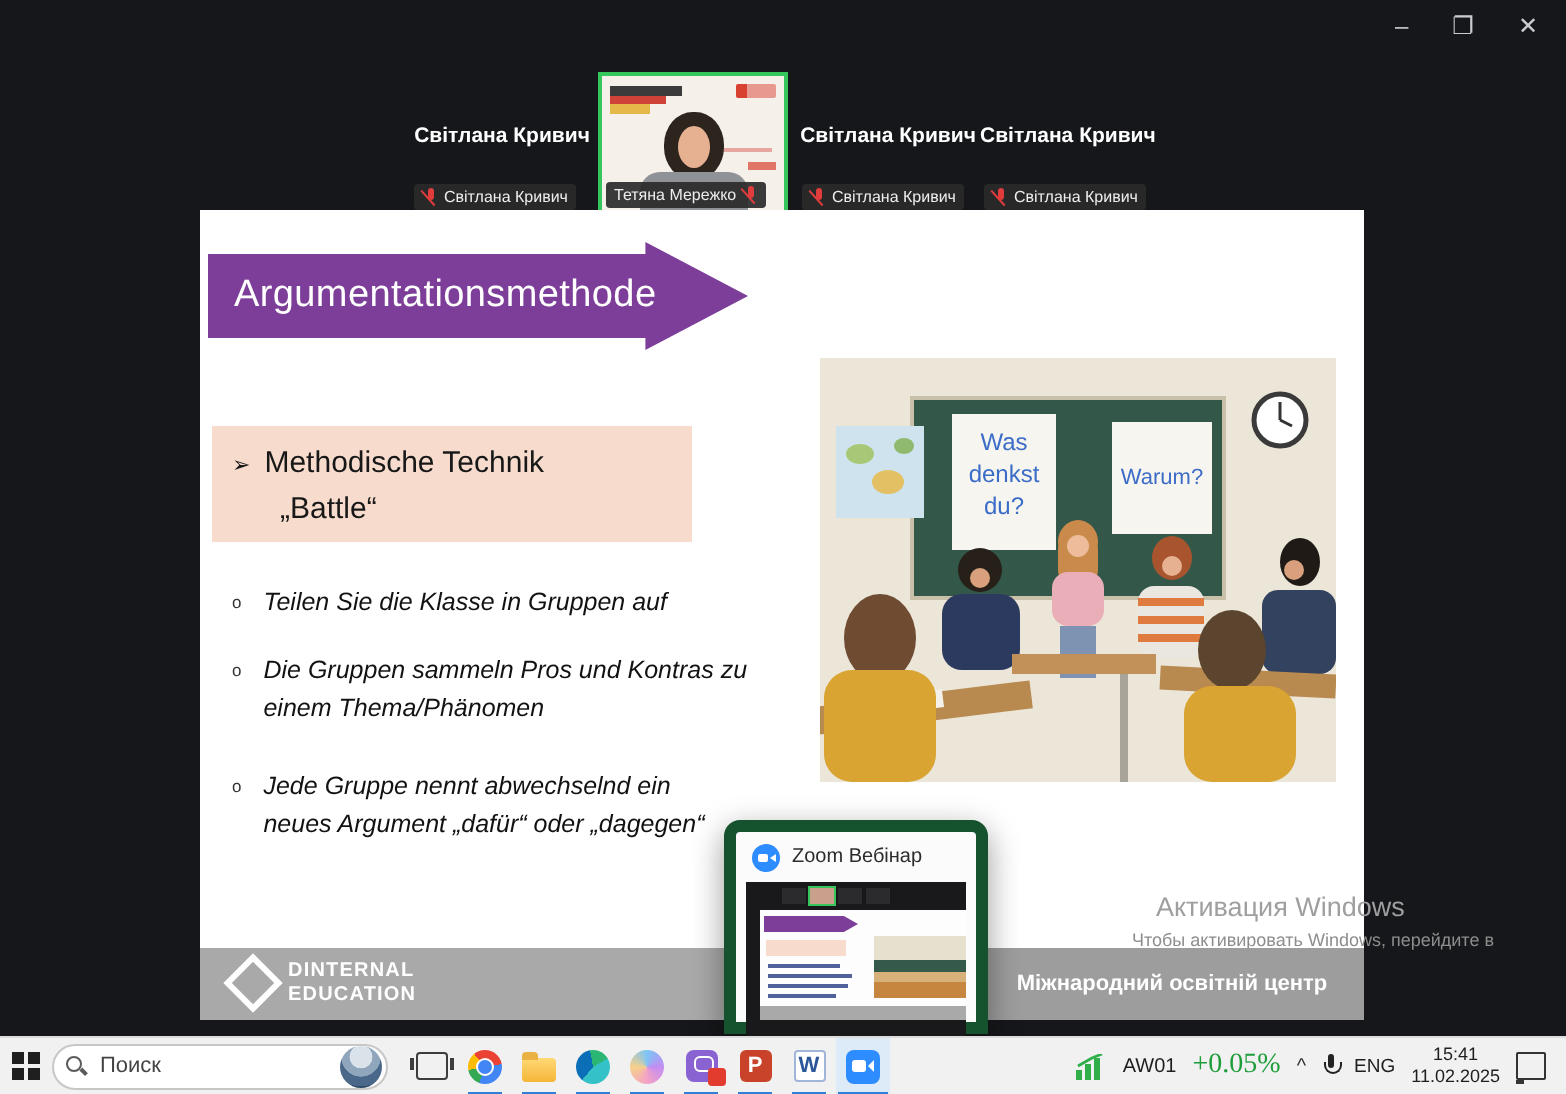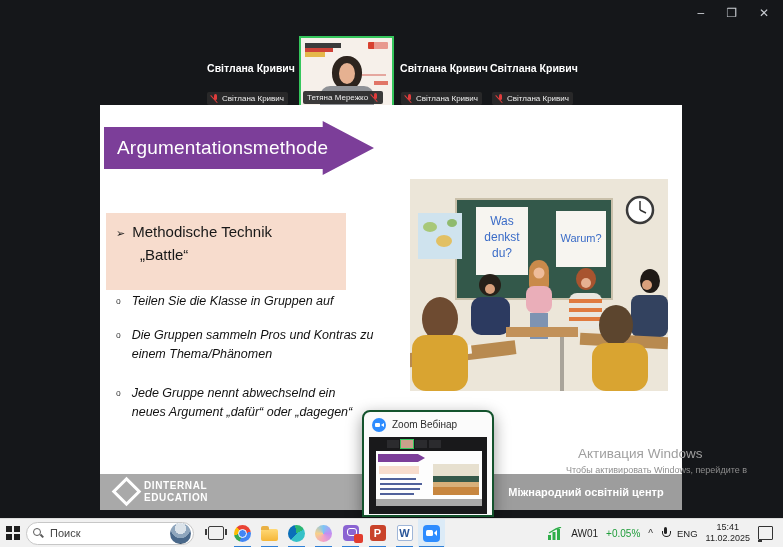--- a/index.html
+++ b/index.html
@@ -37,21 +37,21 @@
   .vface{position:absolute;left:24px;top:7px;width:16px;height:21px;background:#e6b191;border-radius:50%;}
   .vbody{position:absolute;left:5px;top:30px;width:54px;height:24px;background:#8f9297;
          border-radius:10px 10px 0 0;}
 
   
   .slide{position:absolute;left:100px;top:105px;width:582px;height:398px;background:#fff;z-index:1;}
   .banner{position:absolute;left:4px;top:16px;width:270px;height:54px;background:#7c3e99;
           clip-path:polygon(0 11%,81% 11%,81% 0,100% 50%,81% 100%,81% 89%,0 89%);
           display:flex;align-items:center;}
   .banner span{color:#fff;font-size:19px;padding-left:13px;letter-spacing:.2px;}
-  .pinkbox{position:absolute;left:6px;top:108px;width:240px;height:77px;background:#f7dccd;
+  .pinkbox{position:absolute;left:6px;top:108px;width:240px;height:58px;background:#f7dccd;
            color:#181818;font-size:15px;padding:8px 0 0 10px;box-sizing:border-box;line-height:1.5;}
   .pb-mark{font-size:11px;margin-right:7px;}
   .pb-l2{padding-left:24px;}
   .bullet{position:absolute;display:flex;gap:11px;font-style:italic;font-size:12.5px;
           color:#121212;line-height:1.5;}
   .bullet .bm{font-style:normal;font-size:8.5px;padding-top:2.5px;color:#333;}
   .b1{left:16px;top:187px;width:290px;}
   .b2{left:16px;top:221px;width:292px;}
   .b3{left:16px;top:279px;width:256px;}
   .classroom{position:absolute;left:310px;top:74px;width:258px;height:212px;}
@@ -63,21 +63,21 @@
   .dtxt{color:#fff;font-weight:bold;font-size:10px;line-height:1.15;letter-spacing:.6px;}
   .sfright{position:absolute;right:0;top:0;width:192px;height:36px;background:#9d9d9d;color:#fff;
            font-weight:bold;font-size:11px;display:flex;align-items:center;justify-content:center;}
 
   
   .wm1{position:absolute;left:578px;top:446px;font-size:13.5px;color:#9f9f9f;z-index:2;white-space:nowrap;}
   .wm2{position:absolute;left:566px;top:465px;font-size:9px;color:#8d8d8d;z-index:2;white-space:nowrap;}
 
   
   .popup{position:absolute;left:362px;top:410px;width:132px;height:107px;background:#fbfbfb;
-         border:2px solid #14532d;border-radius:8px 8px 0 0;box-shadow:0 5px 16px rgba(0,0,0,.4);
+         border:6px solid #14532d;border-radius:8px 8px 0 0;box-shadow:0 5px 16px rgba(0,0,0,.4);
          z-index:10;box-sizing:border-box;text-align:center;}
   .phead{height:25px;display:flex;align-items:center;gap:6px;padding:0 8px;}
   .zico{position:relative;width:14px;height:14px;border-radius:50%;background:#2d8cff;flex:0 0 auto;}
   .zico::before{content:"";position:absolute;left:3px;top:5px;width:5px;height:4px;background:#fff;border-radius:1px;}
   .zico::after{content:"";position:absolute;left:8.5px;top:5px;border-top:2px solid transparent;
                border-bottom:2px solid transparent;border-right:3px solid #fff;}
   .ptitle{font-size:10px;color:#2c2c2c;}
   .pbody{position:relative;margin:0 5px;height:77px;background:#19191b;overflow:hidden;}
   .m-tiles{position:absolute;left:18px;top:3px;display:flex;gap:2px;}
   .m-tiles i{width:12px;height:8px;background:#2b2b2e;}
@@ -129,21 +129,21 @@
           display:flex;align-items:center;justify-content:center;}
   .ic-word{width:16px;height:16px;border-radius:2px;background:#fff;border:1px solid #9fb6d8;color:#2b579a;
            font-size:11px;font-weight:bold;display:flex;align-items:center;justify-content:center;box-sizing:border-box;}
   .ic-zoom{position:relative;width:17px;height:17px;border-radius:4px;background:#2d8cff;}
   .ic-zoom::before{content:"";position:absolute;left:3px;top:5.5px;width:7px;height:6px;background:#fff;border-radius:1.5px;}
   .ic-zoom::after{content:"";position:absolute;left:10.5px;top:5.5px;border-top:3px solid transparent;
                   border-bottom:3px solid transparent;border-right:3.5px solid #fff;}
   .tray{margin-left:auto;display:flex;align-items:center;gap:8px;padding-right:10px;}
   .stocks{width:15px;height:13px;}
   .ticker{font-size:10px;color:#1e1e1e;}
-  .change{font-size:10px;color:#1f9d3a;}
+  .change{font-size:14px;color:#1f9d3a;font-family:Liberation Serif, serif;}
   .caret{font-size:10px;color:#333;}
   .micicon{position:relative;width:8px;height:13px;}
   .micicon::before{content:"";position:absolute;left:2.5px;top:0;width:3.5px;height:7px;background:#222;border-radius:2px;}
   .micicon::after{content:"";position:absolute;left:0.5px;top:4px;width:7px;height:5px;border:1.2px solid #222;
                   border-top:none;border-radius:0 0 6px 6px;}
   .lang{font-size:9.5px;color:#1e1e1e;}
   .clockblk{text-align:center;font-size:9px;line-height:1.25;color:#1e1e1e;}
   .notif{position:relative;width:13px;height:12px;border:1.4px solid #333;border-radius:1px;}
   .notif::after{content:"";position:absolute;left:-1px;bottom:-3px;width:4px;height:2px;background:#333;}
 </style>

